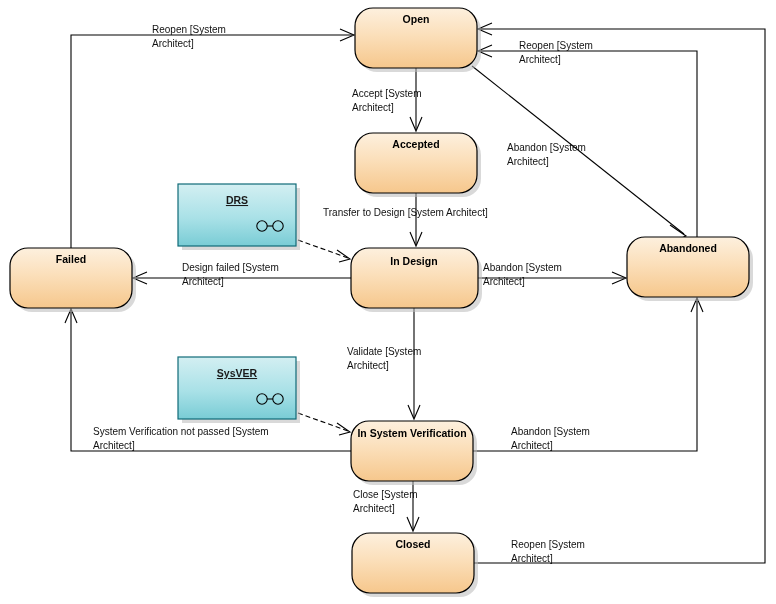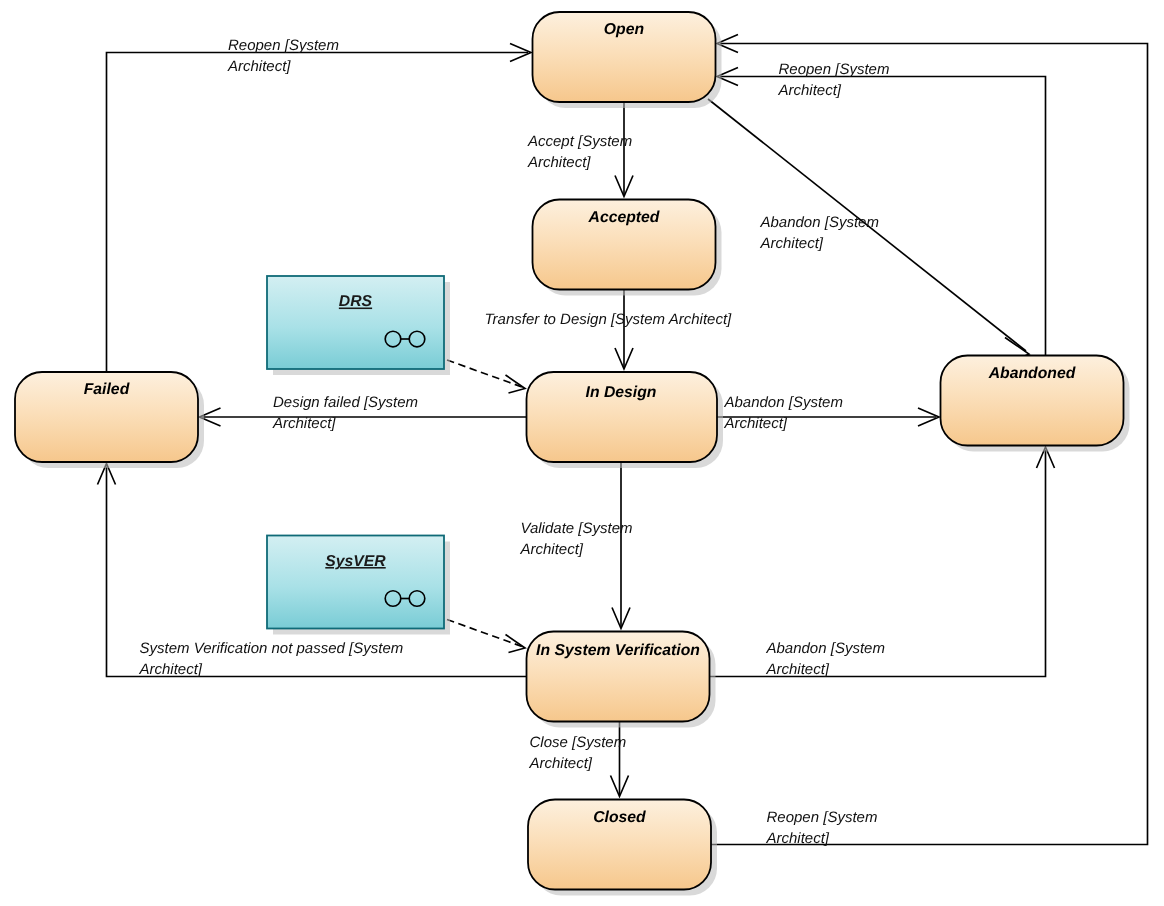--- a/index.html
+++ b/index.html
@@ -9,21 +9,20 @@
   }
   body {
     font-family: "Liberation Sans", sans-serif;
   }
   #diagram-root {
     position: relative;
     width: 776px;
     height: 604px;
     background: #ffffff;
     overflow: hidden;
-    font-style: italic;
   }
   svg#state-diagram {
     display: block;
     width: 776px;
     height: 604px;
   }
   .edge-line {
     fill: none;
     stroke: #000000;
     stroke-width: 1.1;

